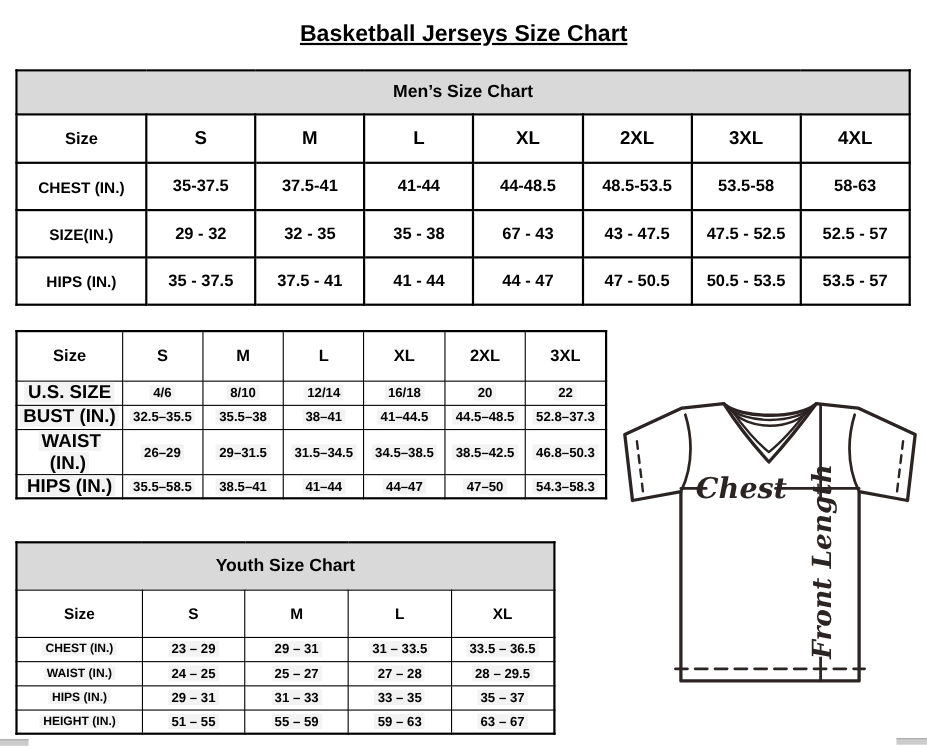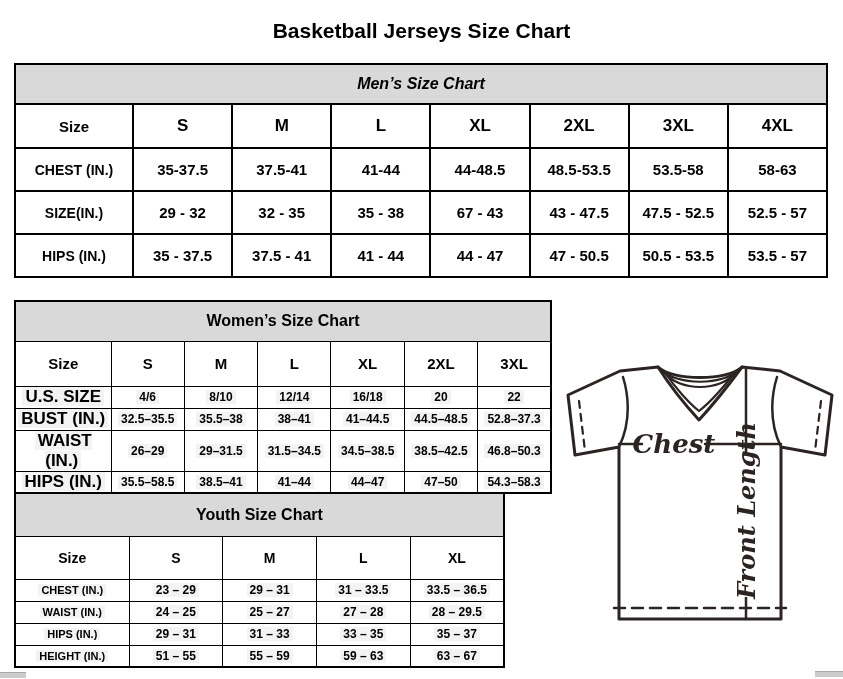--- a/index.html
+++ b/index.html
@@ -2,35 +2,35 @@
 <html><head>
 <meta charset="utf-8">
 <style>
   html,body{margin:0;padding:0;}
   body{
     width:843px;height:679px;position:relative;background:#ffffff;
     font-family:"Liberation Sans",sans-serif;overflow:hidden;color:#000;
   }
   .page-title{
     position:absolute;top:5px;left:0;width:100%;text-align:center;
-    font-size:21px;font-weight:bold;
+    font-size:21px;font-weight:bold;text-decoration:underline;
   }
   table.size-table{
     position:absolute;border-collapse:collapse;table-layout:fixed;
     background:#fff;border:2px solid #000;
   }
   .size-table th,.size-table td{
     border:1.5px solid #000;text-align:center;vertical-align:middle;
     font-weight:bold;padding:0;overflow:hidden;
   }
   .size-table .band{background:#d9d9d9;font-size:16px;}
   
   #mens{left:14px;top:63px;width:814px;}
   #mens th,#mens td{border-width:2px;}
-  #mens .band-row{height:40px;font-style:italic;}
+  #mens .band-row{height:40px;}
   #mens .size-row{height:44px;font-size:17px;}
   #mens .size-row .corner{font-size:15px;}
   #mens .data-row{height:43px;font-size:15px;}
   #mens .row-label{font-size:14px;}
   
   #womens{left:14px;top:300px;width:538px;}
   #womens .band-row{height:40px;}
   #womens .size-row{height:45px;font-size:15px;}
   #womens .data-row{height:22px;font-size:12px;}
   #womens .row-label{font-size:17px;}
@@ -114,23 +114,20 @@
       </tr>
     </tbody>
   </table>
 
 <table id="womens" class="size-table">
   <colgroup>
       <col style="width:96px">
       <col span="6">
     </colgroup>
 <thead>
-      <tr class="band-row">
-        <th class="band" colspan="7">Women’s Size Chart</th>
-      </tr>
       <tr class="size-row">
         <th class="corner">Size</th>
         <th>S</th>
         <th>M</th>
         <th>L</th>
         <th>XL</th>
         <th>2XL</th>
         <th>3XL</th>
       </tr>
     </thead>

